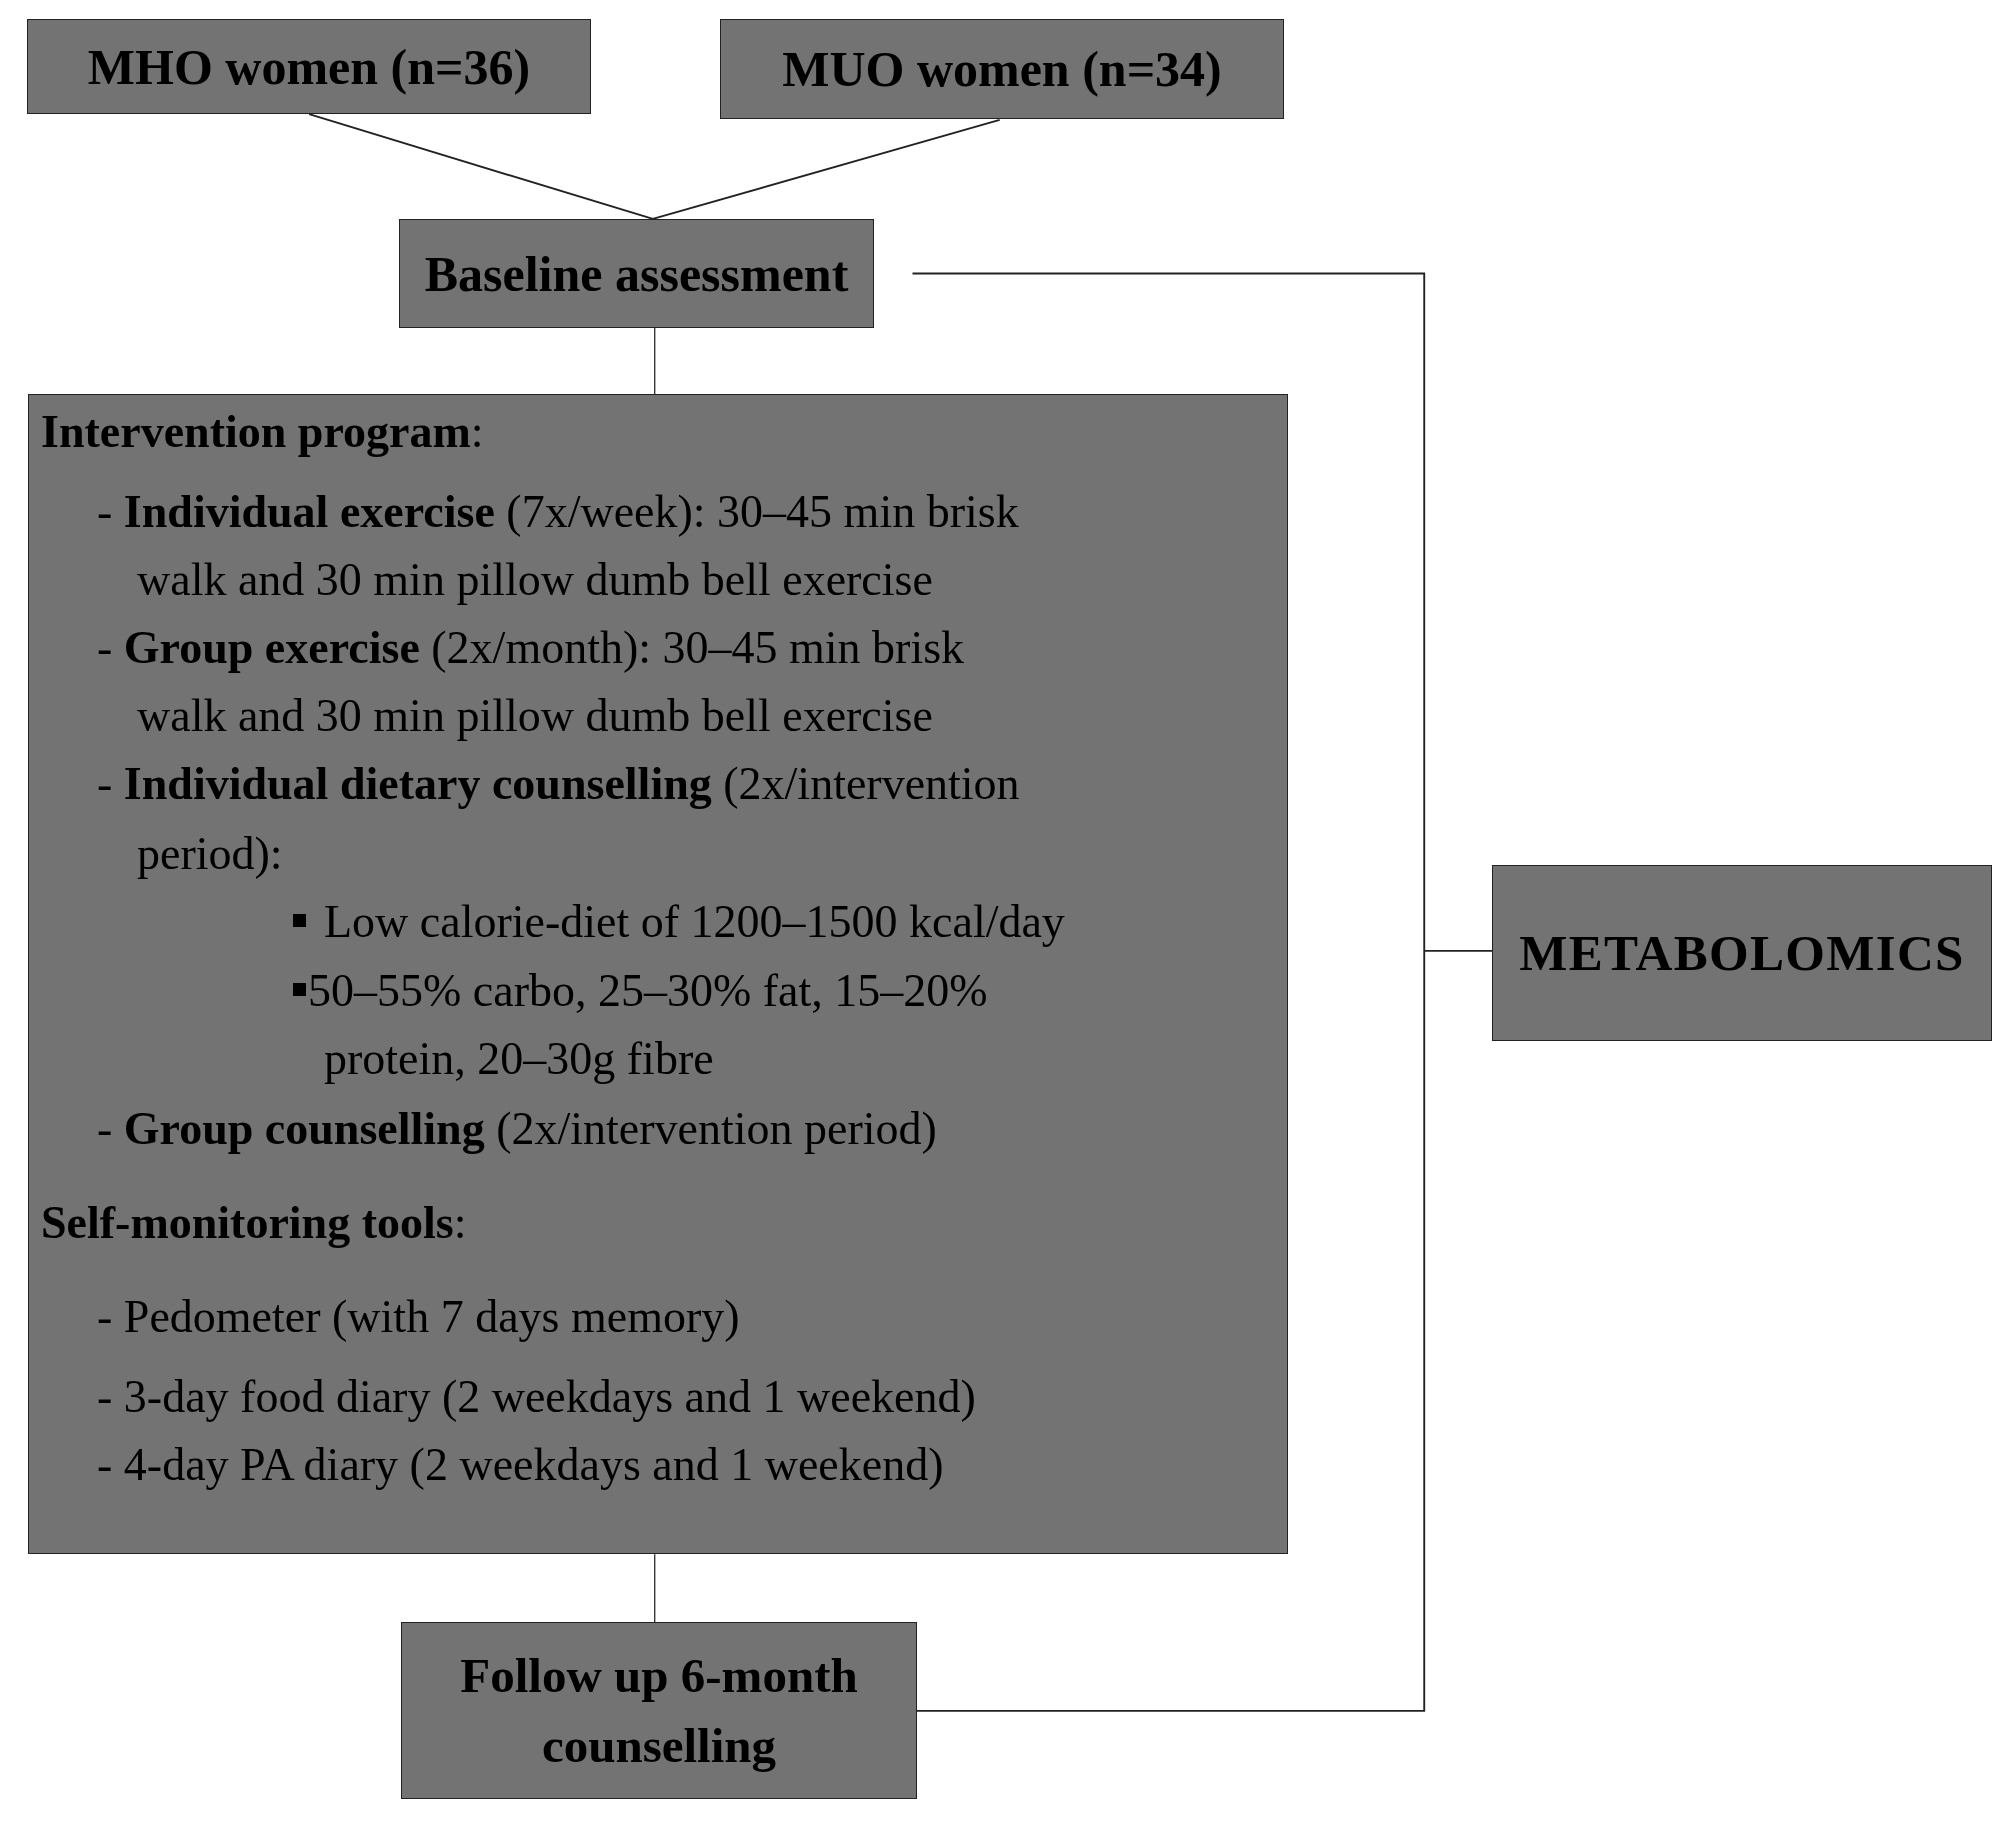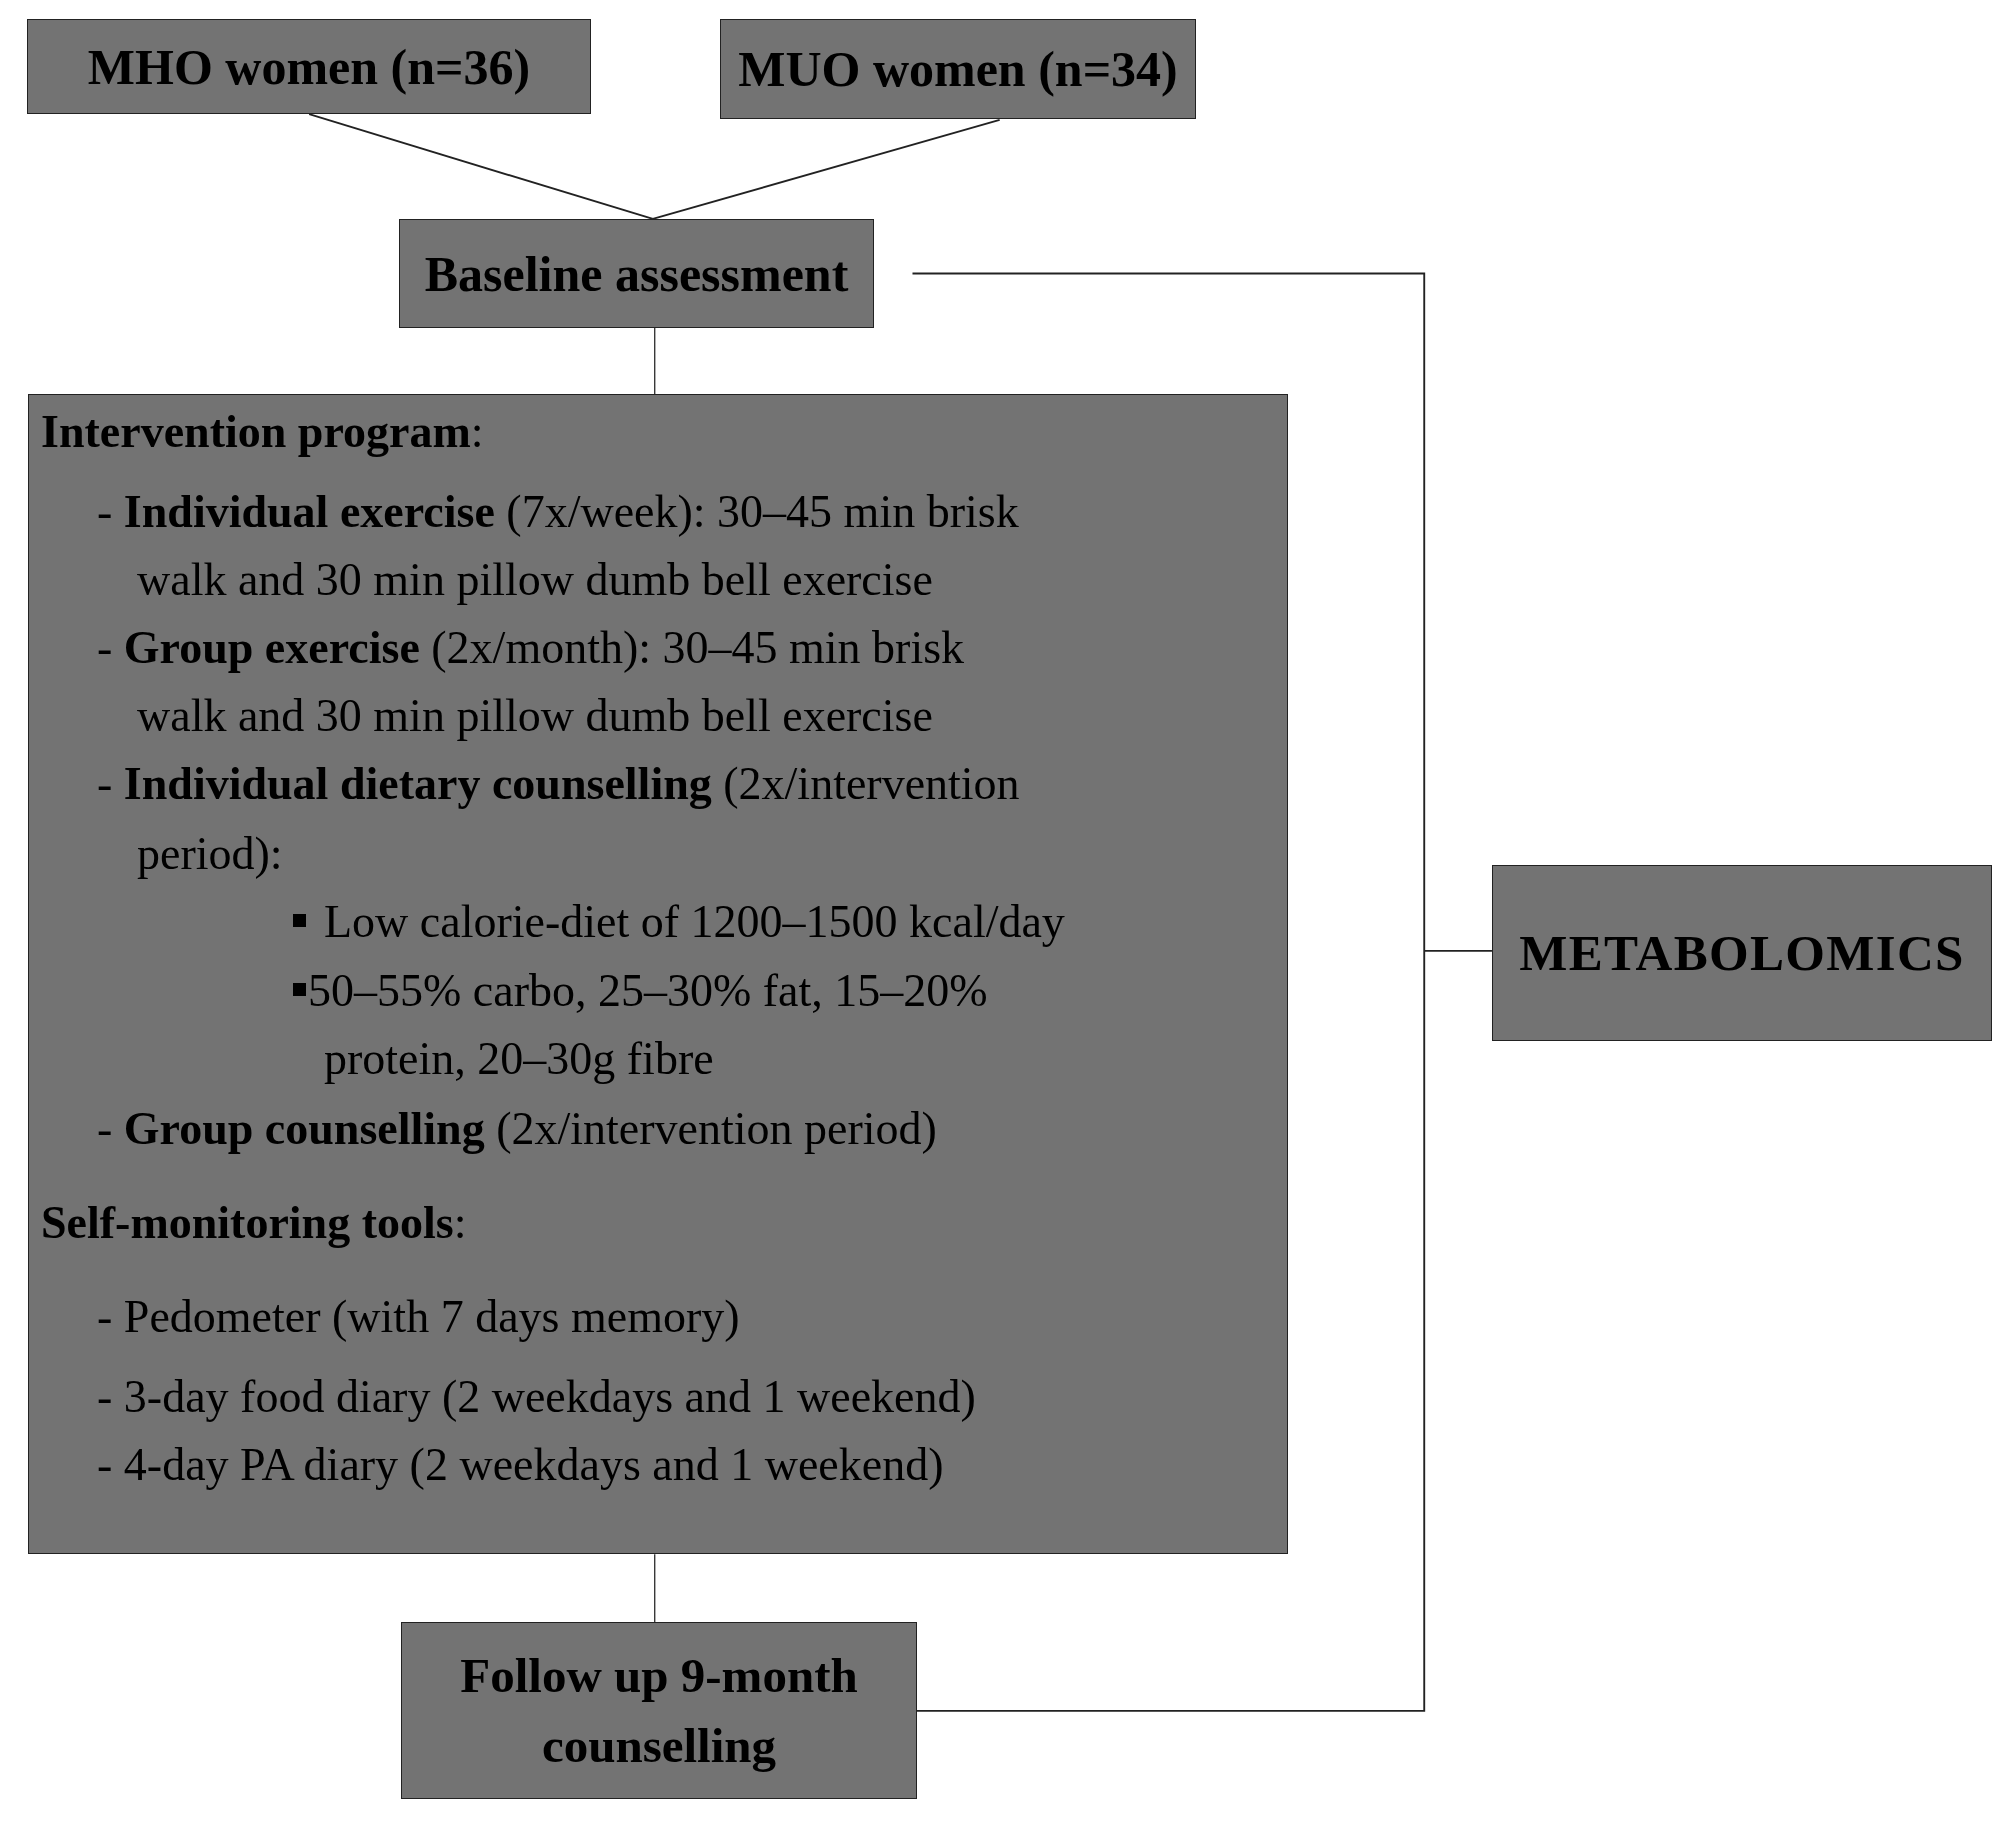--- a/index.html
+++ b/index.html
@@ -26,21 +26,21 @@
     <line x1="1044" y1="522" x2="1044" y2="629" stroke-width="2"></line>
     <line x1="1044" y1="2478" x2="1044" y2="2587" stroke-width="2"></line>
     <polyline points="1455,436 2271,436 2271,2728 1461,2728"></polyline>
     <line x1="2271" y1="1516" x2="2379" y2="1516"></line>
   </g>
 </svg>
 
 <div class="box center-text" style="left:27px; top:19.4px; width:564px; height:95px;">
   <span class="lbl">MHO women (n=36)</span>
 </div>
-<div class="box center-text" style="left:720px; top:19.4px; width:476px; height:100px;">
+<div class="box center-text" style="left:720px; top:19.4px; width:564px; height:100px;">
   <span class="lbl">MUO women (n=34)</span>
 </div>
 
 <div class="box center-text" style="left:399px; top:219px; width:475px; height:109px;">
   <span class="lbl">Baseline assessment</span>
 </div>
 
 <div class="box" style="left:28px; top:394px; width:1260px; height:1160px; border-width:1.3px;"></div>
 
 <div class="line" style="left:41px; top:409px;">
@@ -87,20 +87,20 @@
 <div class="line" style="left:97px; top:1374px;">
   <span>-</span>
   <span>3-day food diary (2 weekdays and 1 weekend)</span>
 </div>
 <div class="line" style="left:97px; top:1442px;">
   <span>-</span>
   <span>4-day PA diary (2 weekdays and 1 weekend)</span>
 </div>
 
 <div class="box center-text" style="left:401px; top:1622px; width:516px; height:177px;">
-  <span class="lbl2">Follow up 9-month</span>
+  <span class="lbl2">Follow up 6-month</span>
   <span class="lbl2">counselling</span>
 </div>
 
 <div class="box center-text" style="left:1492px; top:865px; width:500px; height:176px; border-width:1.3px;">
   <span class="meta">METABOLOMICS</span>
 </div>
 
 
 </body></html>

